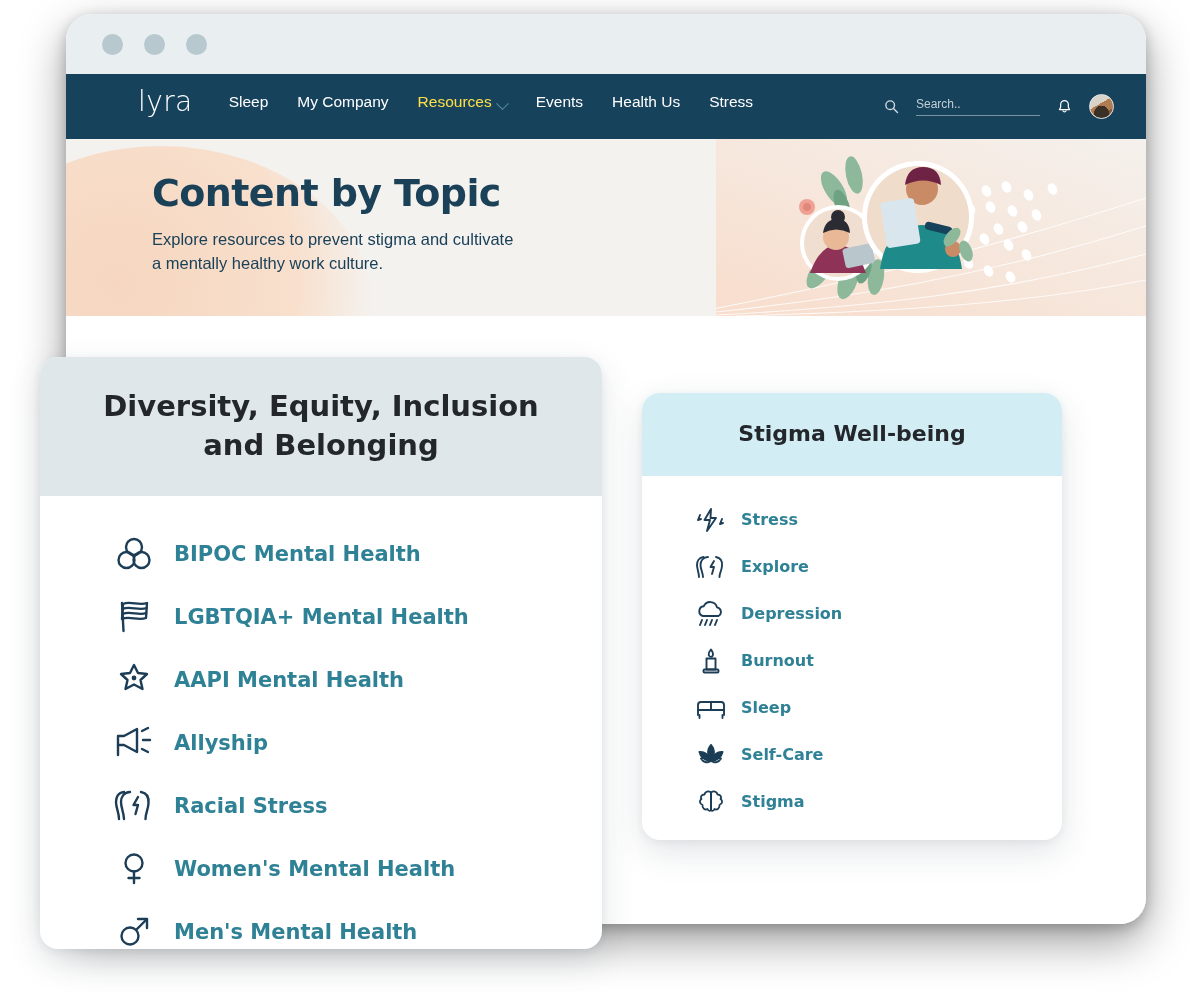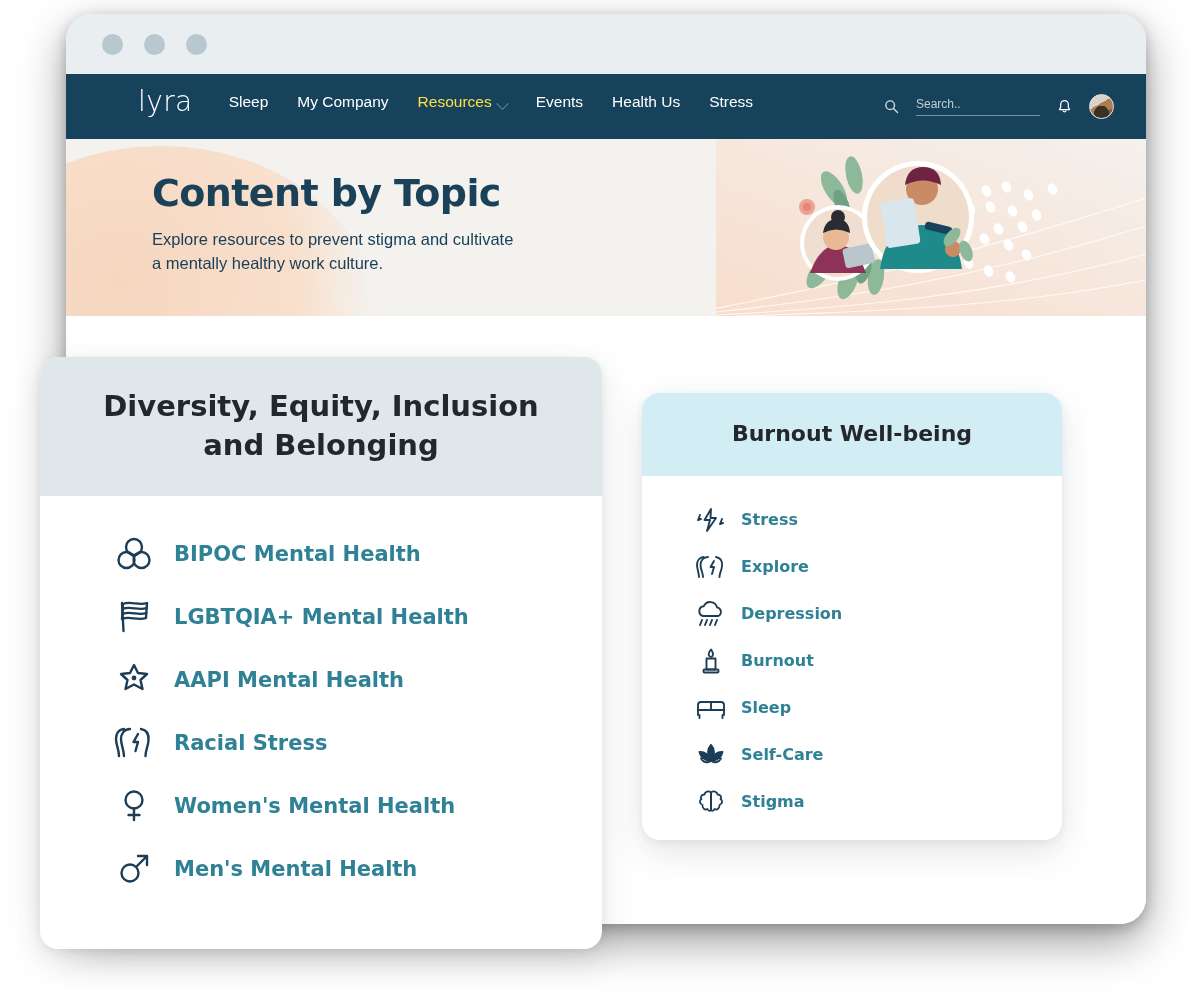--- a/index.html
+++ b/index.html
@@ -286,21 +286,21 @@
           <span>a mentally healthy work culture.</span>
         </div>
       </div>
     </div>
 
     <div class="page"></div>
   </div>
 
   <div class="card" id="card-mwb">
     <div class="card-head">
-      <span>Burnout Well-being</span>
+      <span>Stigma Well-being</span>
     </div>
     <div class="card-list">
 
       <div class="item">
         <span class="ico">
           <svg width="30" height="26" viewBox="0 0 30 26" fill="none" stroke="#1c3d55" stroke-width="1.9" stroke-linejoin="round" stroke-linecap="round">
             <path d="M15 2 L8.5 13 H14 L11 24 L20 11 H14.5 Z"></path>
             <path d="M4 8 L2 13 L5 12"></path>
               <path d="M26 12 L24 17 L27 16"></path>
           </svg>
@@ -417,20 +417,32 @@
       <div class="item">
         <span class="ico">
           <svg width="40" height="36" viewBox="0 0 40 36" fill="none" stroke="#1c3d55" stroke-width="2.4" stroke-linejoin="round">
             <path d="M20 3 L24 11 L33 12 L26.5 18 L28.5 27 L20 22.5 L11.5 27 L13.5 18 L7 12 L16 11 Z"></path>
             <circle cx="20" cy="16" r="2.4" fill="#1c3d55" stroke="none"></circle>
           </svg>
         </span>
         <span class="lbl">AAPI Mental Health</span>
       </div>
 
+      <div class="item">
+        <span class="ico">
+          <svg width="40" height="36" viewBox="0 0 40 36" fill="none" stroke="#1c3d55" stroke-width="2.4" stroke-linejoin="round" stroke-linecap="round">
+            <path d="M4 11 H10 L23 4 V27 L10 20 H4 Z"></path>
+            <path d="M4 20 V30"></path>
+            <path d="M28 6 L34 3"></path>
+              <path d="M29 15 H36"></path>
+              <path d="M28 24 L34 27"></path>
+          </svg>
+        </span>
+        <span class="lbl">Allyship</span>
+      </div>
 
       <div class="item">
         <span class="ico">
           <svg width="40" height="36" viewBox="0 0 40 36" fill="none" stroke="#1c3d55" stroke-width="2.4" stroke-linejoin="round" stroke-linecap="round">
             <path d="M16 4 C10 4 7 9 7 14 C7 20 10 25 10 31"></path>
             <path d="M10 4 C4 4.5 2 9.5 2 14 C2 20 5 24.5 5 31"></path>
             <path d="M27 4 C33 5 35 10 34.5 15.5 C34 22 31.5 25 31.5 31"></path>
             <path d="M24 9 L19.5 17 H24 L21.5 26"></path>
           </svg>
         </span>

